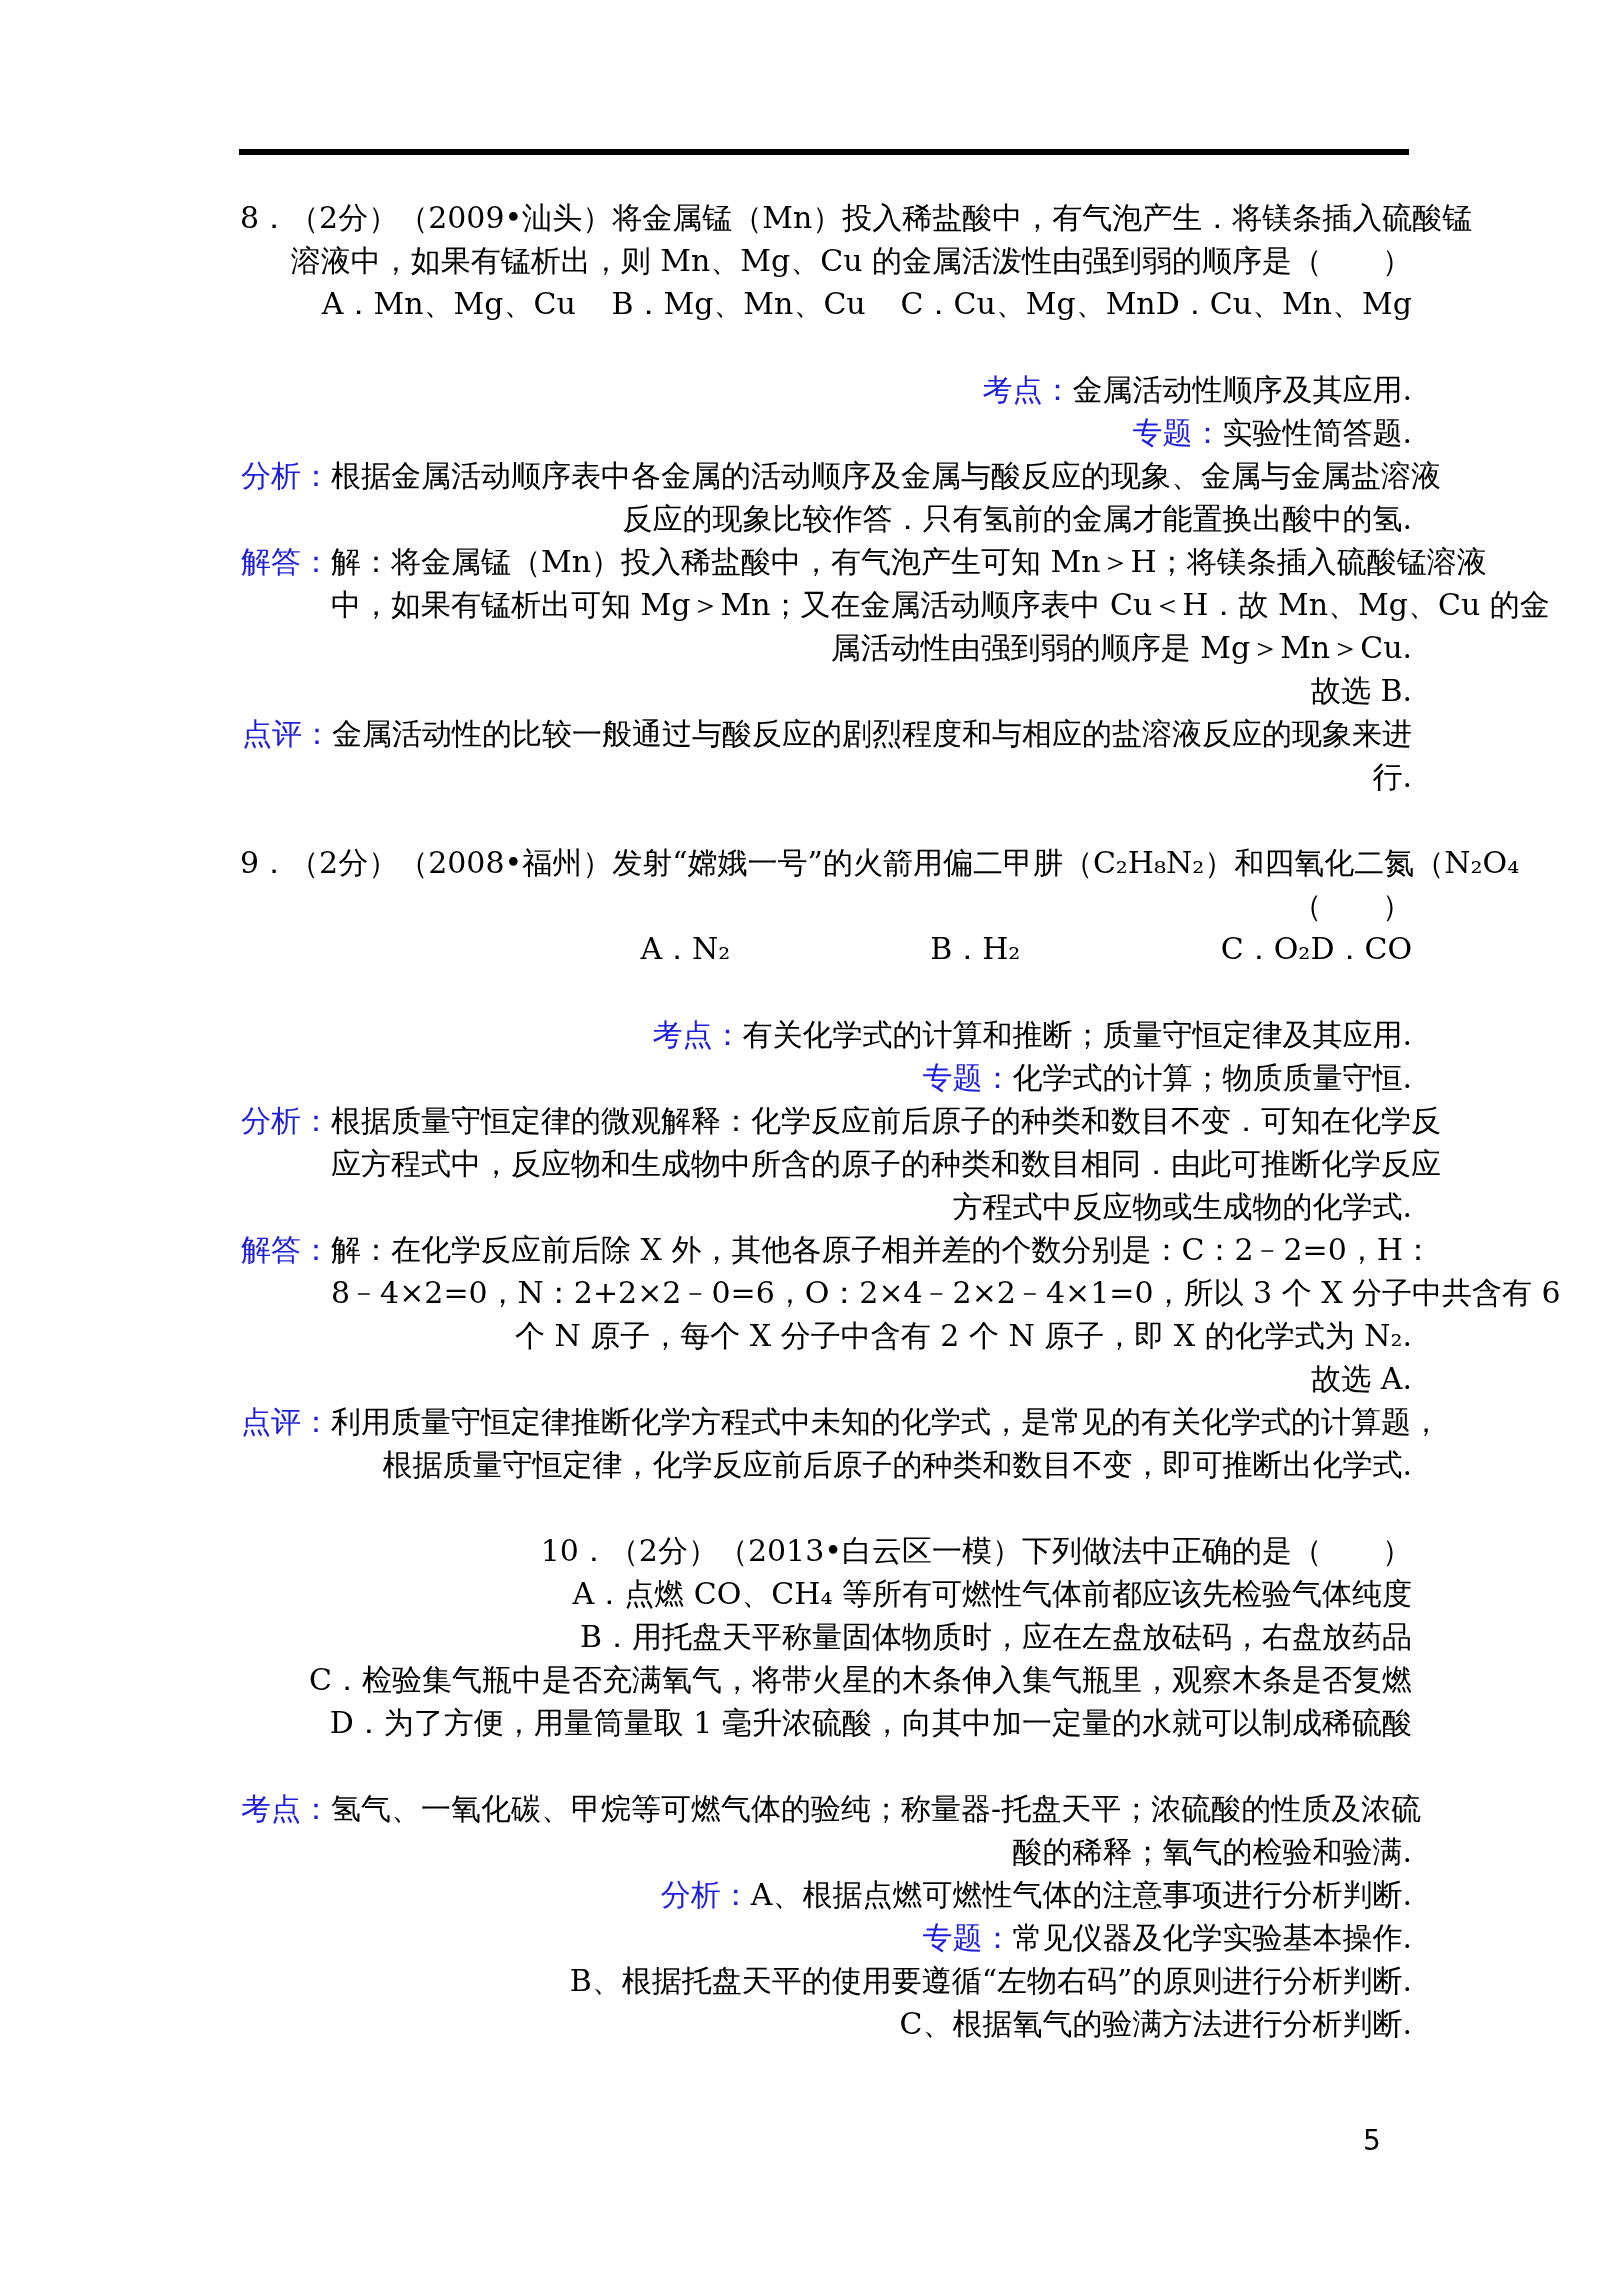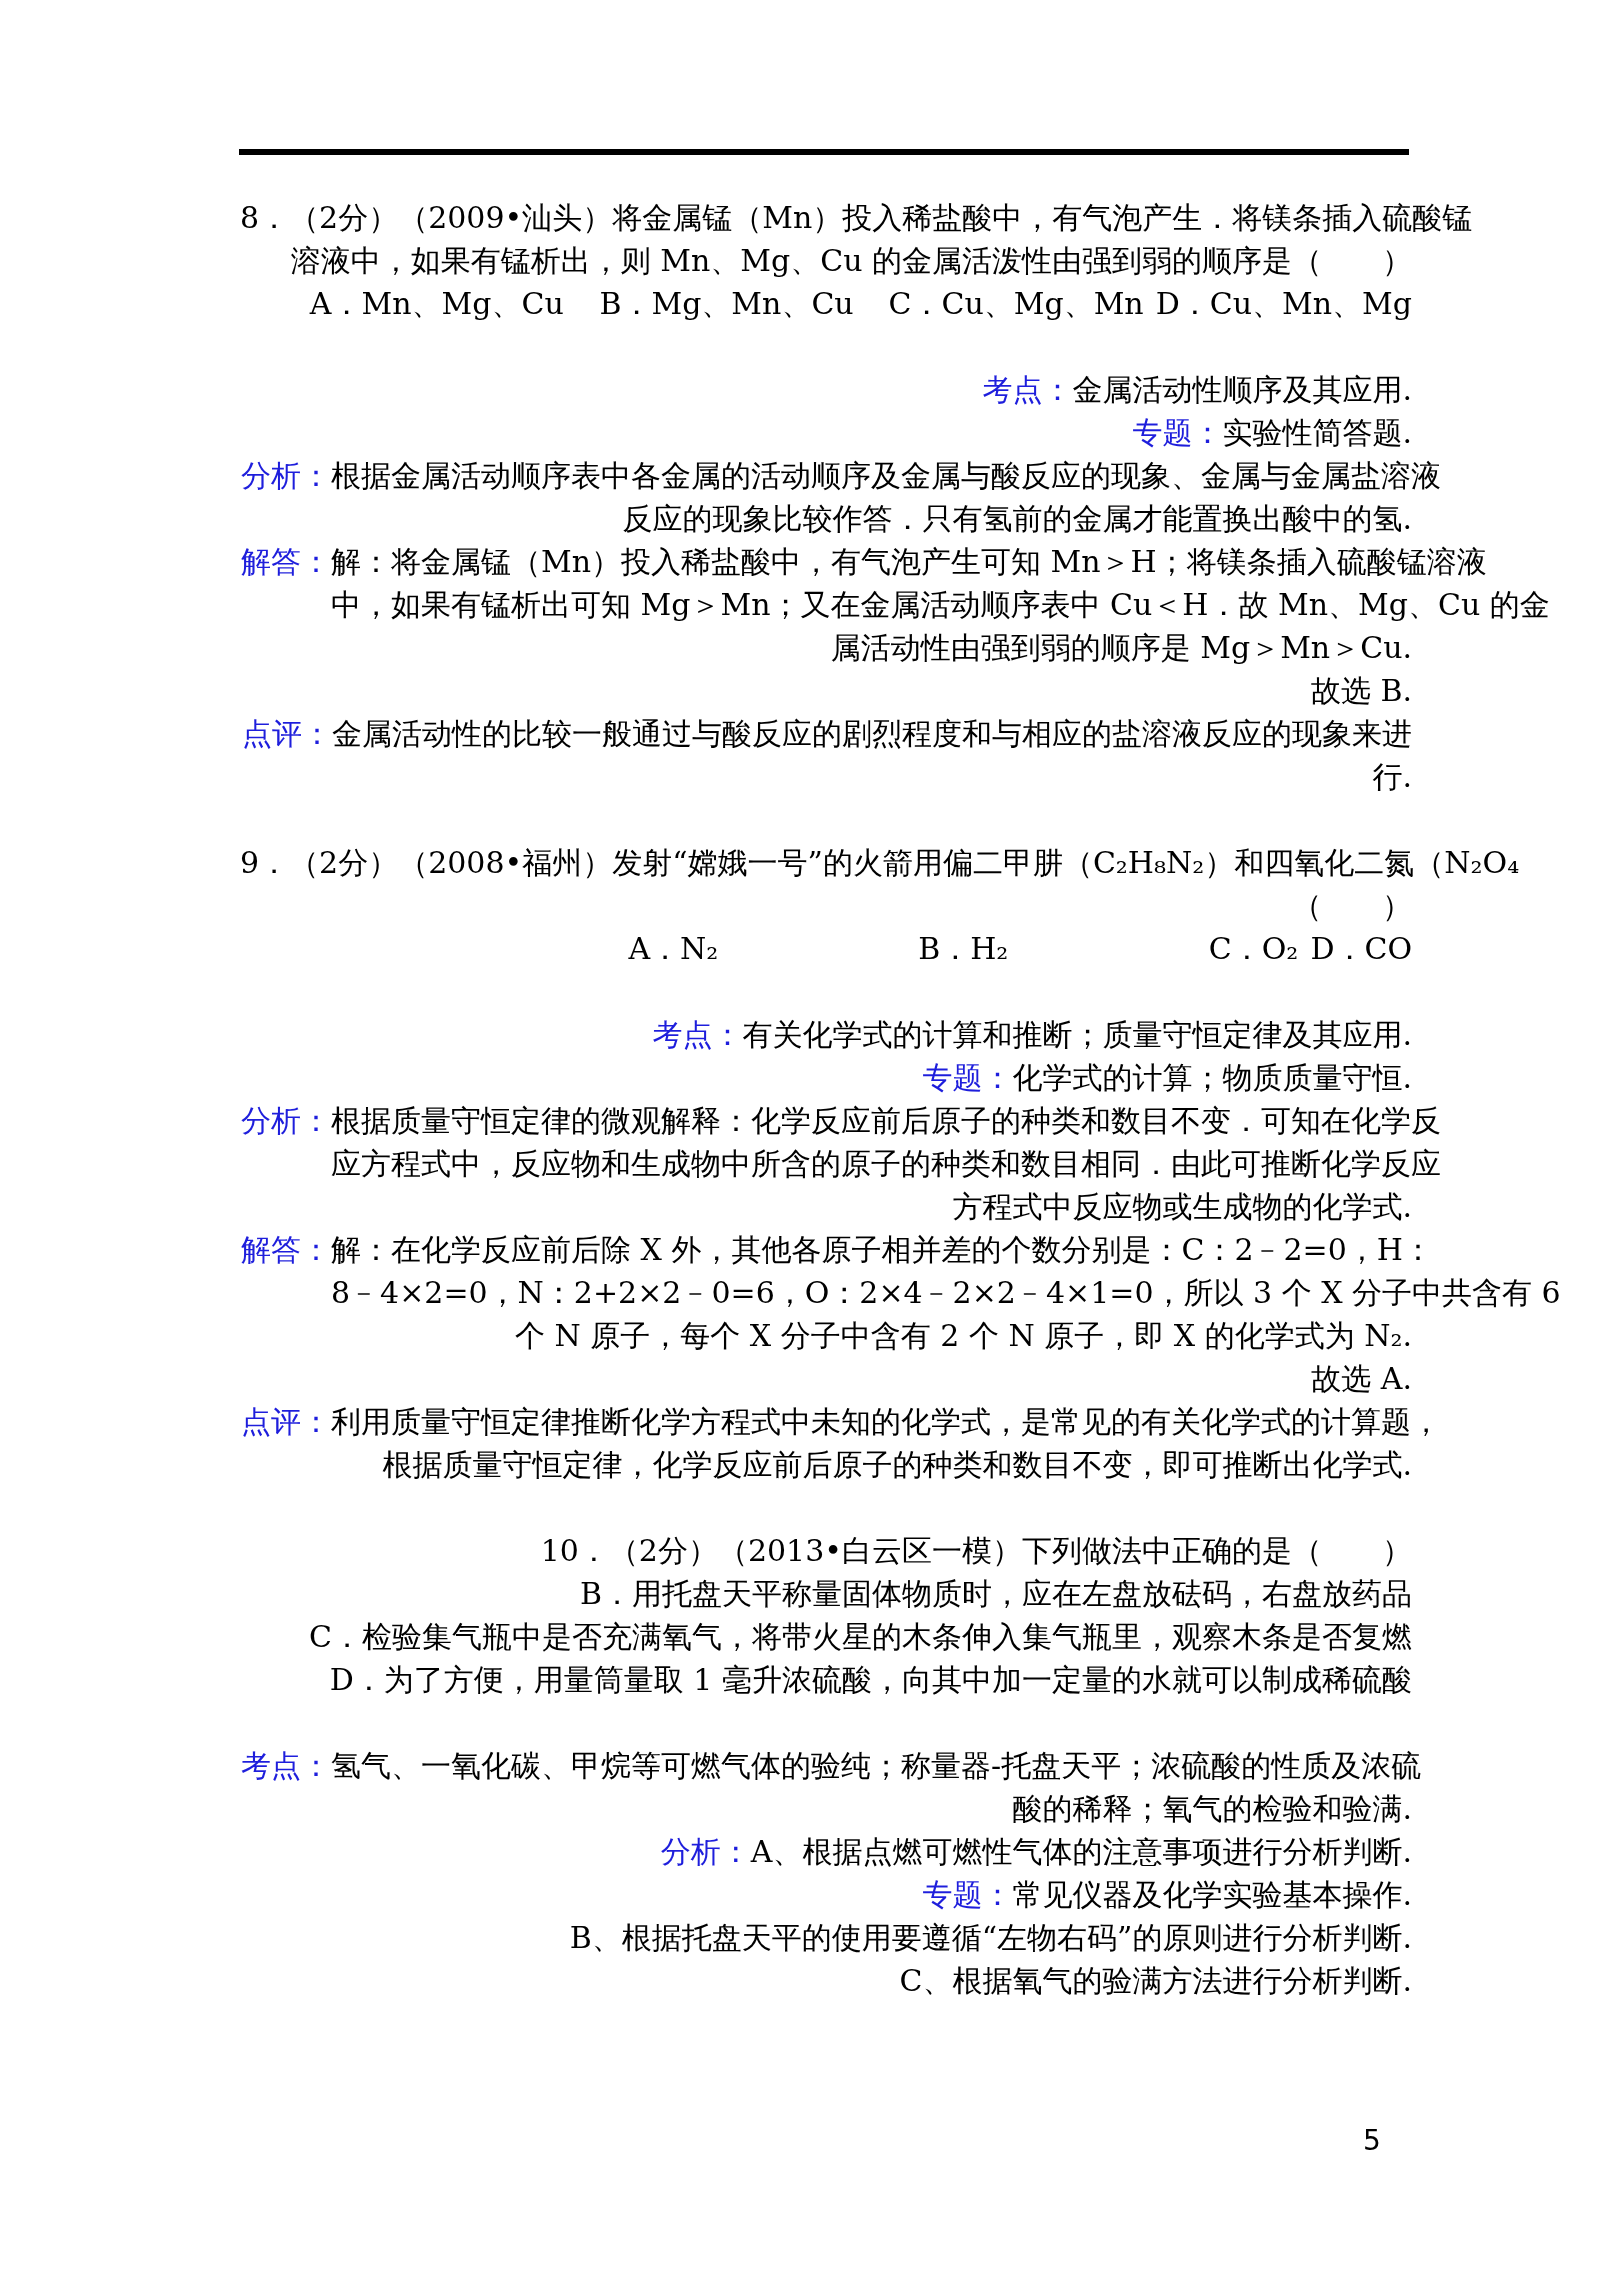--- a/index.html
+++ b/index.html
@@ -14,21 +14,21 @@
   .header-rule{
     position:absolute;left:239px;top:149px;
     width:1170px;height:6px;background:#000000;
   }
   .content{
     position:absolute;left:240px;top:196px;width:1172px;text-align:right;
   }
   .line{height:43px;line-height:43px;white-space:nowrap;}
   .choices{padding-left:6px;}
   .choice{display:inline-block;width:290px;}
-  .choice.last{width:auto;margin-left:12px;}
+  .choice.last{width:auto;}
   .label{display:inline-block;width:91px;}
   .section-cont{padding-left:91px;}
   .page-number{
     position:absolute;left:1363px;top:2126px;
     font-family:"DejaVu Sans","Liberation Sans",sans-serif;
     font-size:28px;line-height:30px;color:#000000;
   }
 </style>
 </head>
 <body>
@@ -91,20 +91,21 @@
     <div class="line section-cont">8﹣4×2=0，N：2+2×2﹣0=6，O：2×4﹣2×2﹣4×1=0，所以 3 个 X 分子中共含有 6</div>
     <div class="line section-cont">个 N 原子，每个 X 分子中含有 2 个 N 原子，即 X 的化学式为 N₂.</div>
     <div class="line section-cont">故选 A.</div>
     <div class="line">
       <span class="label" style="color: rgb(30, 30, 220);">点评：</span><span>利用质量守恒定律推断化学方程式中未知的化学式，是常见的有关化学式的计算题，</span>
     </div>
     <div class="line section-cont">根据质量守恒定律，化学反应前后原子的种类和数目不变，即可推断出化学式.</div>
     <div class="line"></div>
 
     <div class="line">10．（2分）（2013•白云区一模）下列做法中正确的是（　　）</div>
+    <div class="line">A．点燃 CO、CH₄ 等所有可燃性气体前都应该先检验气体纯度</div>
     <div class="line">B．用托盘天平称量固体物质时，应在左盘放砝码，右盘放药品</div>
     <div class="line">C．检验集气瓶中是否充满氧气，将带火星的木条伸入集气瓶里，观察木条是否复燃</div>
     <div class="line">D．为了方便，用量筒量取 1 毫升浓硫酸，向其中加一定量的水就可以制成稀硫酸</div>
     <div class="line"></div>
 
     <div class="line">
       <span class="label" style="color: rgb(30, 30, 220);">考点：</span><span>氢气、一氧化碳、甲烷等可燃气体的验纯；称量器-托盘天平；浓硫酸的性质及浓硫</span>
     </div>
     <div class="line section-cont">酸的稀释；氧气的检验和验满.</div>
     <div class="line">

